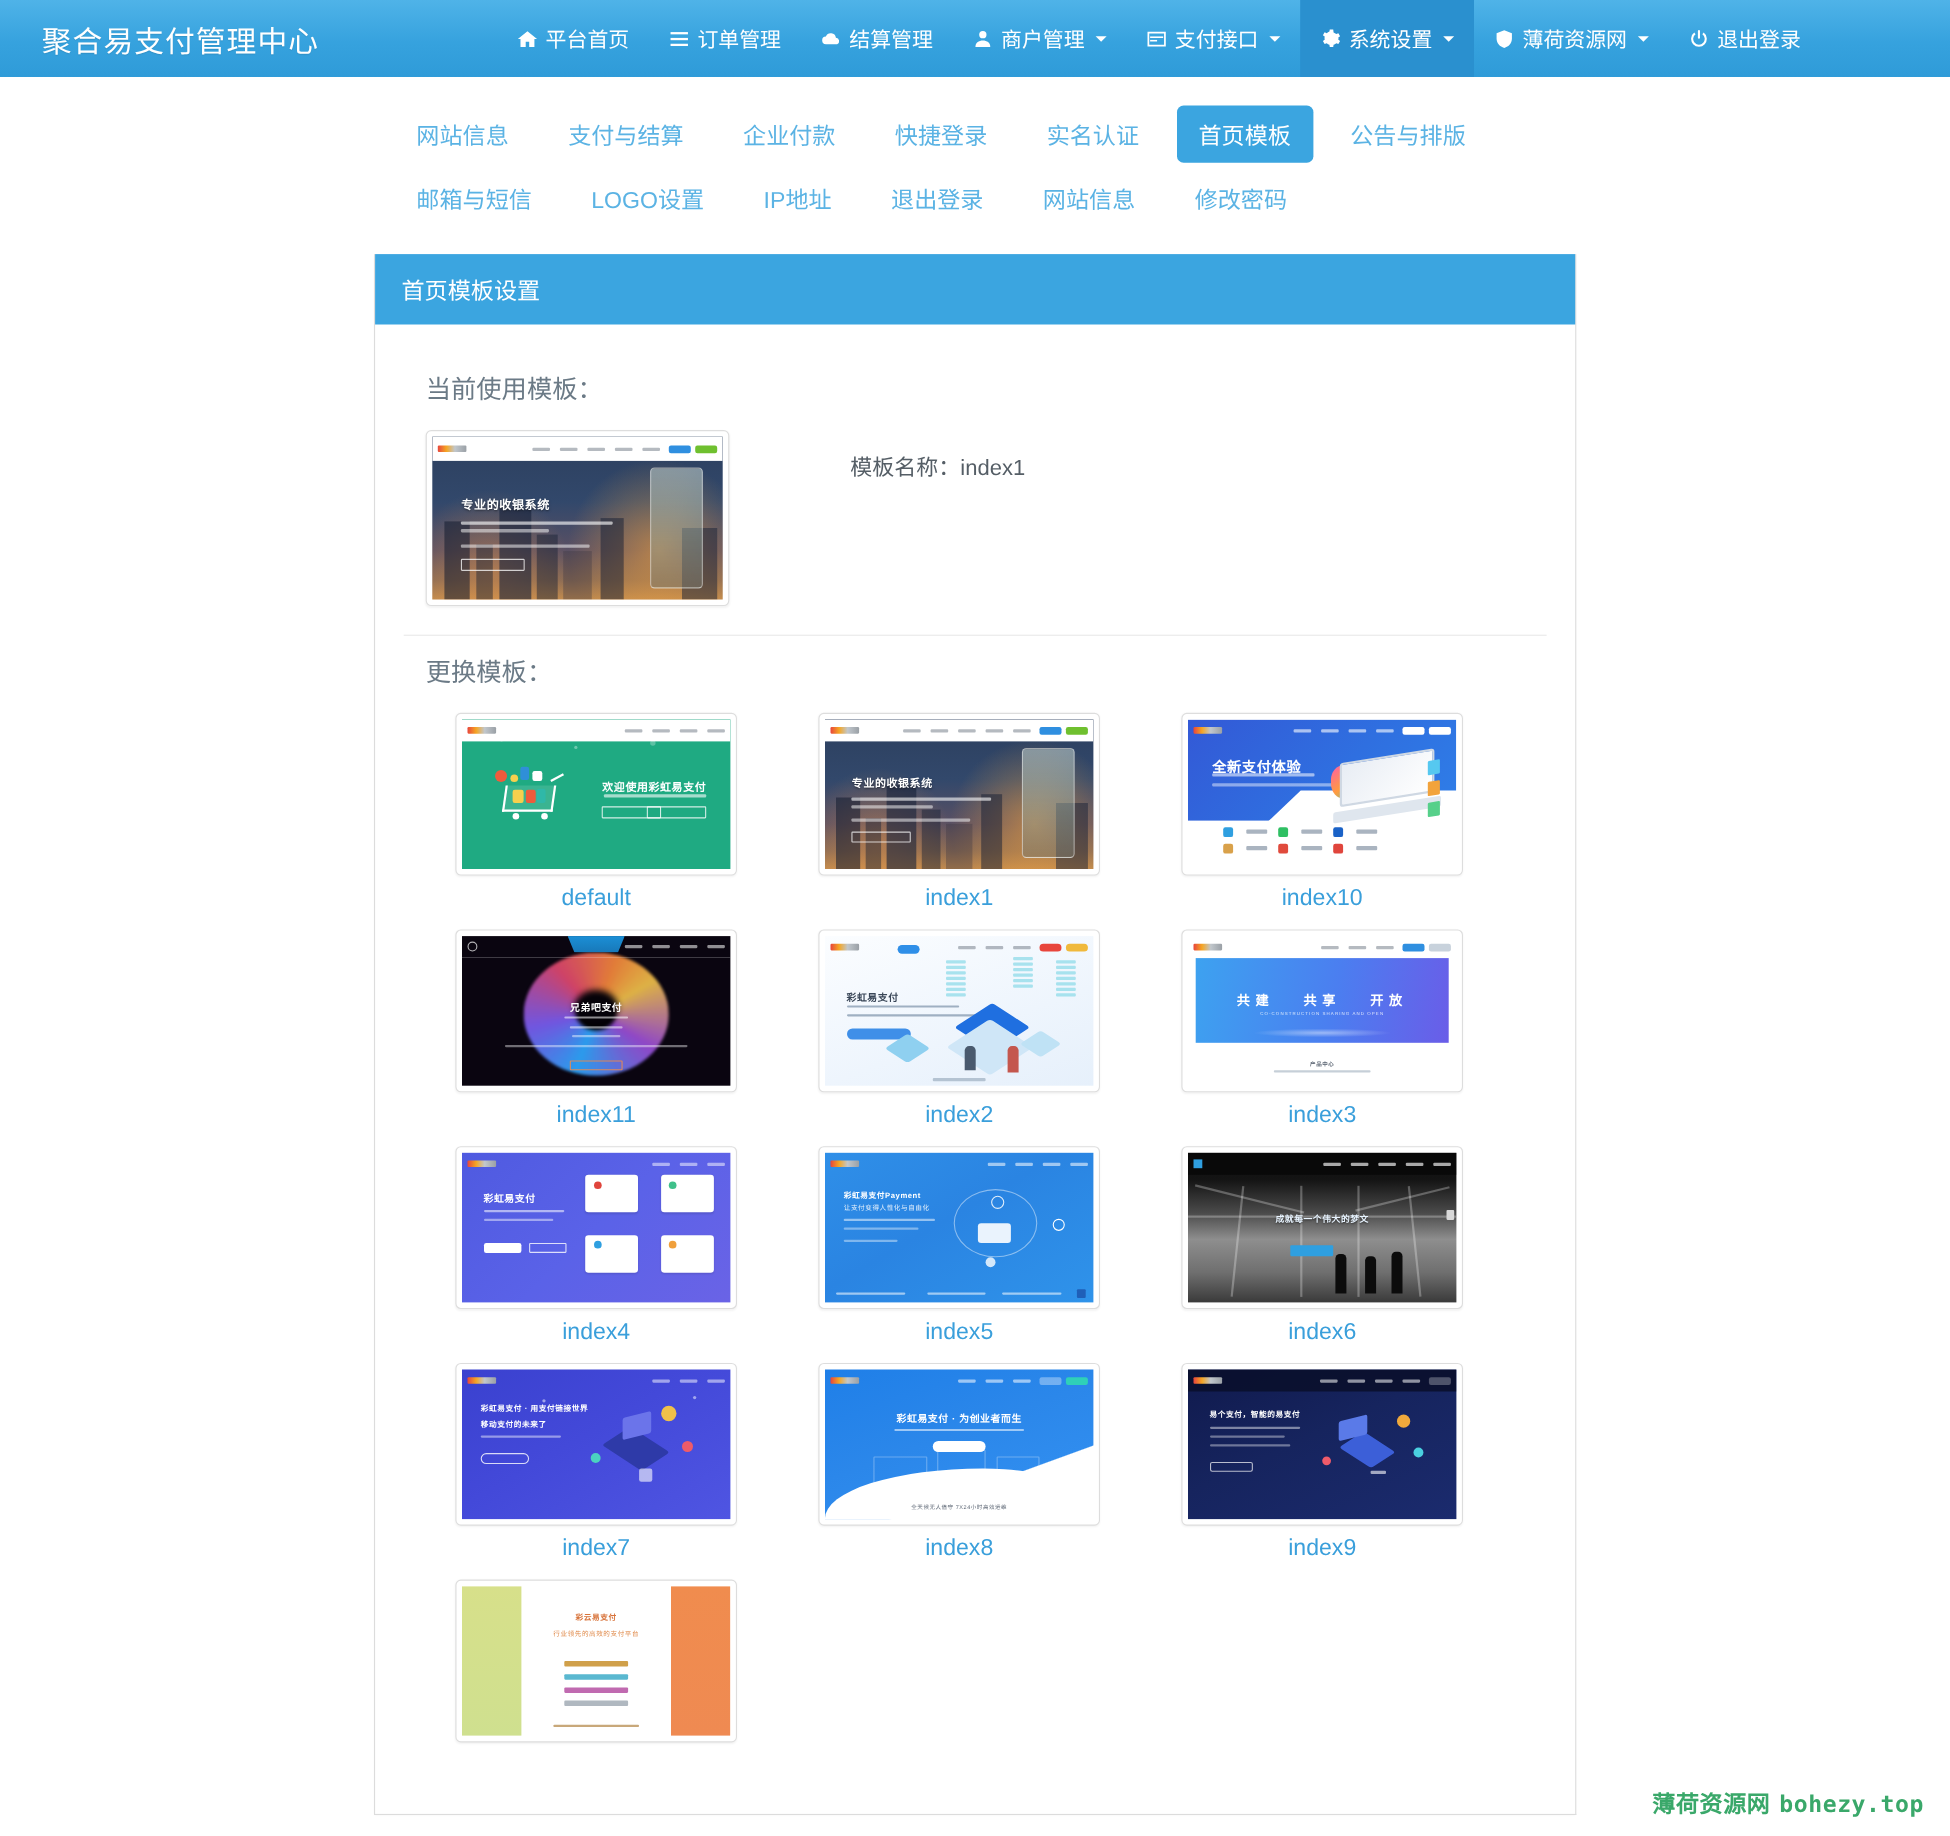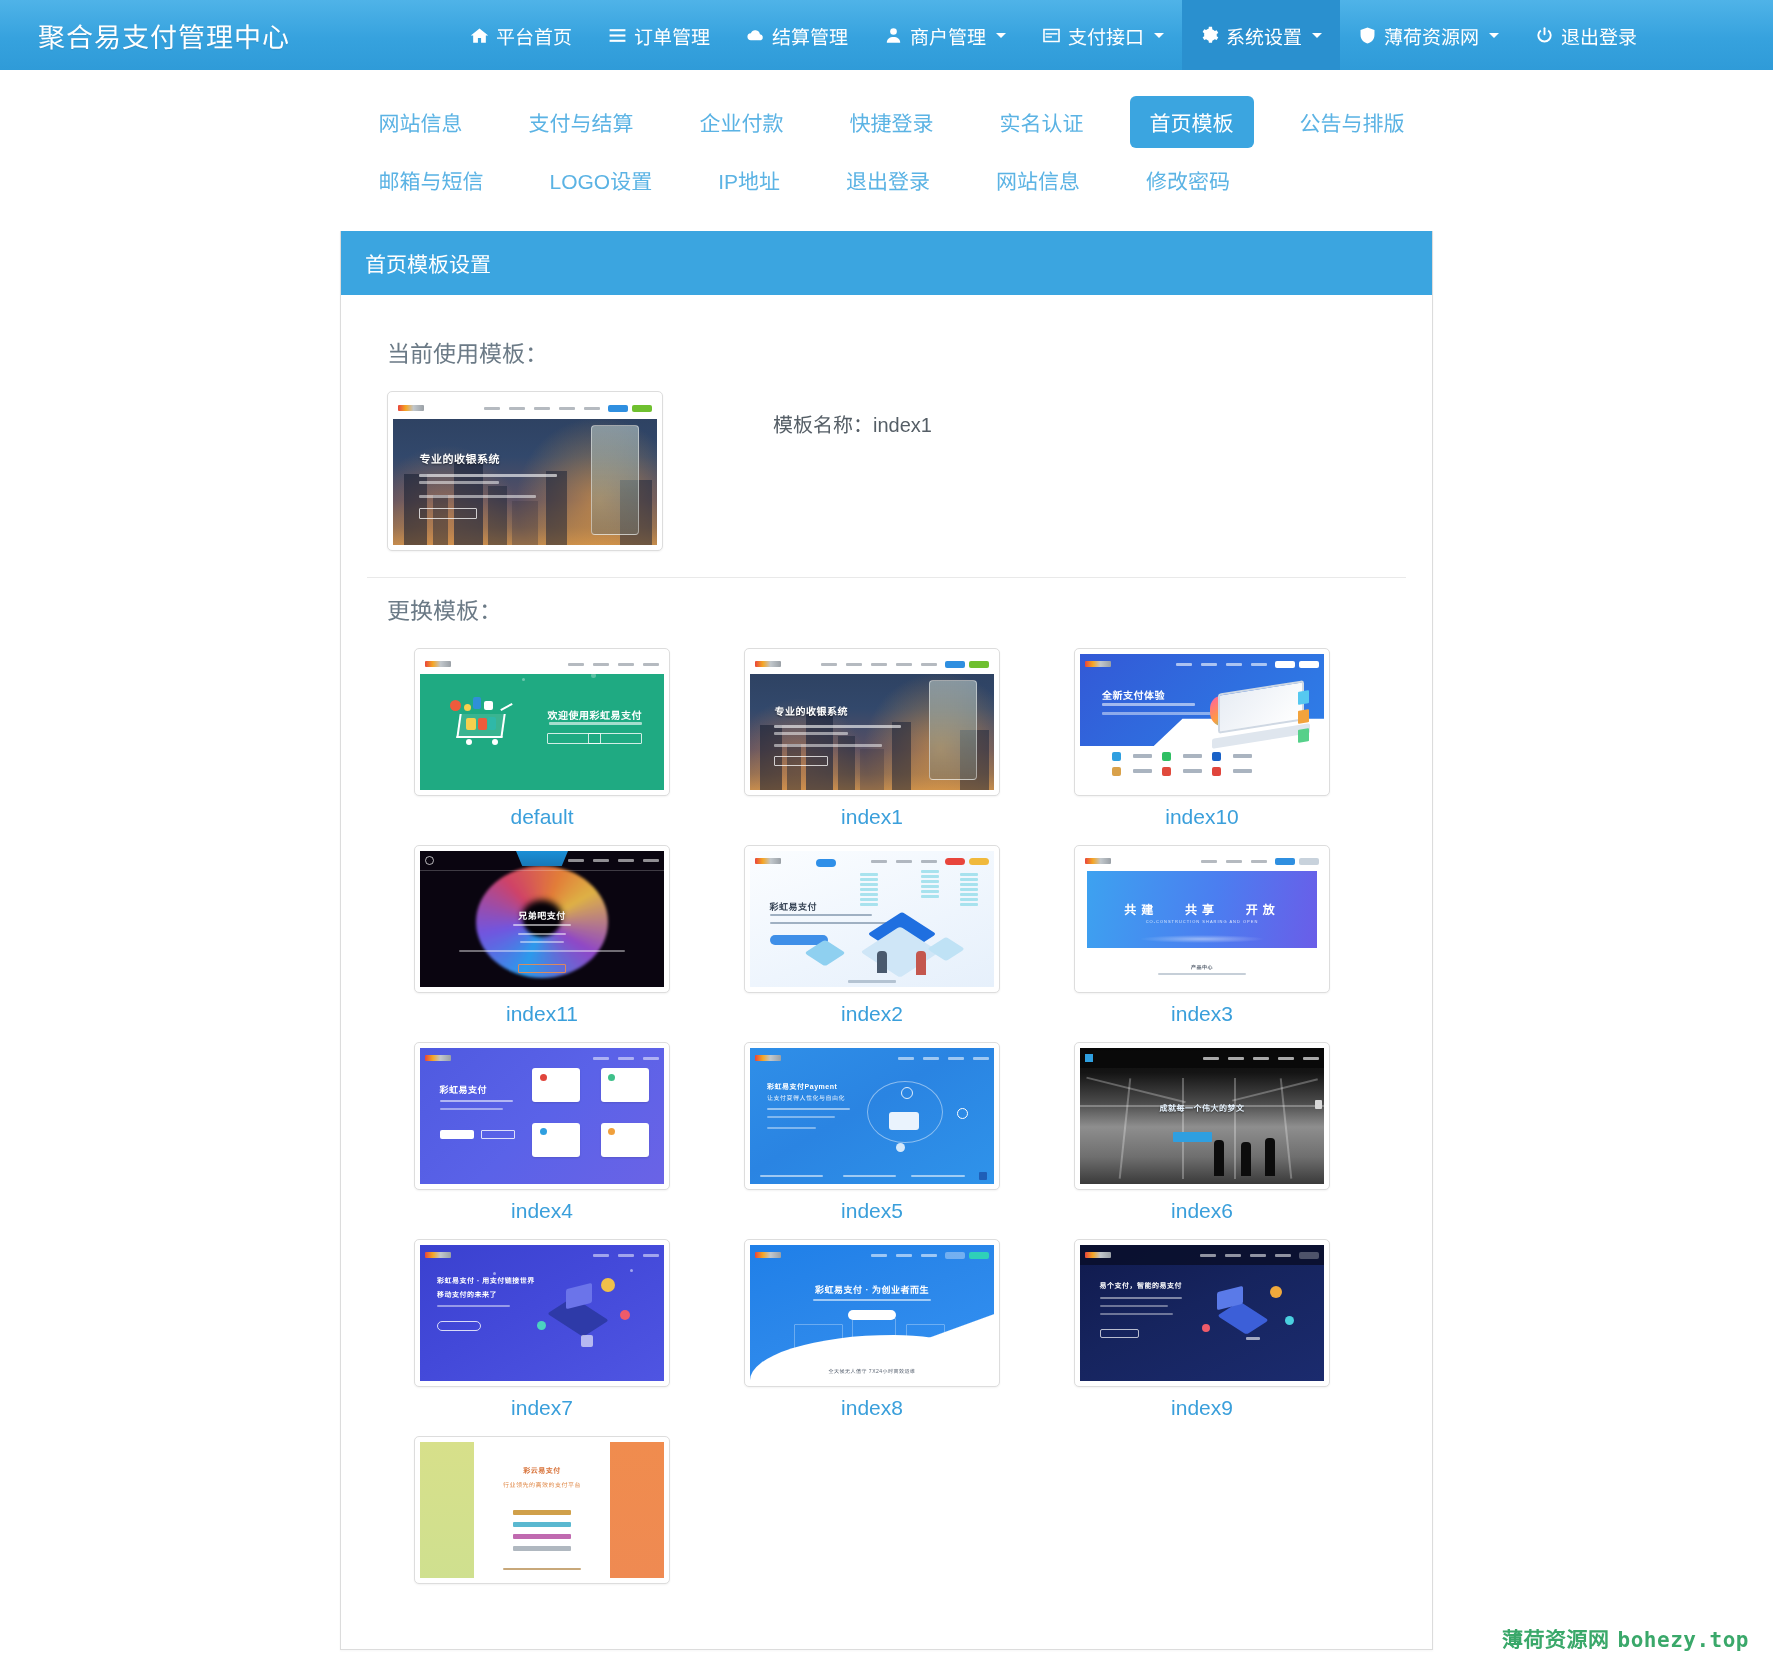--- a/index.html
+++ b/index.html
@@ -56,21 +56,20 @@
   
   .tabs-wrap {
     width: 1110px;
     margin: 0 auto;
     padding-top: 23px;
   }
   .tabs-row {
     display: flex; flex-wrap: wrap;
     justify-content: flex-start;
     padding-left: 20px;
-    gap: 12px;
   }
   .tab {
     font-size: 21px;
     color: #5bb3e4;
     padding: 11px 20px;
     margin: 3px 7px;
     border-radius: 6px;
     cursor: pointer;
     white-space: nowrap;
     text-decoration: none;
@@ -554,21 +553,21 @@
                   <i style="background:rgba(255,255,255,.6)"></i>
                   <i style="background:rgba(255,255,255,.6)"></i>
                   <i style="background:rgba(255,255,255,.6)"></i>
                   <i style="background:rgba(255,255,255,.6)"></i>
                 </span>
               <span class="mini-btns">
                   <b style="background:#ffffff"></b>
                   <b style="background:#ffffff"></b>
                 </span>
             </div>
-            <div class="hero-txt" style="left:9%; top:24%; font-size:10px;">全新支付体验</div>
+            <div class="hero-txt" style="left:9%; top:24%; font-size:13px;">全新支付体验</div>
             <div class="blur-line" style="left:9%; top:36%; width:38%; height:3px; background:rgba(255,255,255,.55)"></div>
             <div class="blur-line" style="left:9%; top:43%; width:46%; height:3px; background:rgba(255,255,255,.45)"></div>
             <div class="blob" style="right:36%; top:31%; width:26px; height:30px; background:linear-gradient(140deg,#ff5ea8,#ff9c3f 55%,#32d6c4)"></div>
             <div class="laptop">
               <div class="screen"></div>
               <div class="base"></div>
             </div>
             <div class="blur-line" style="right:6%; top:27%; width:11px; height:13px; background:#56c8f0; transform:skewY(-9deg)"></div>
             <div class="blur-line" style="right:6%; top:41%; width:11px; height:13px; background:#f2a33c; transform:skewY(-9deg)"></div>
             <div class="blur-line" style="right:6%; top:55%; width:11px; height:13px; background:#56d08a; transform:skewY(-9deg)"></div>

